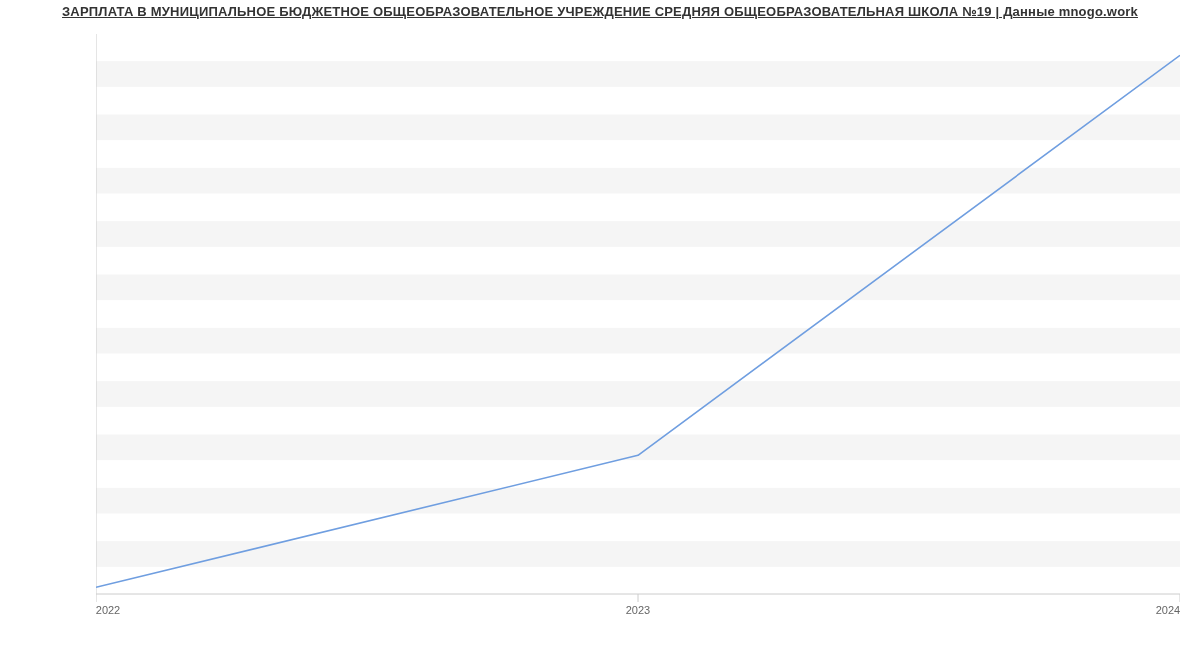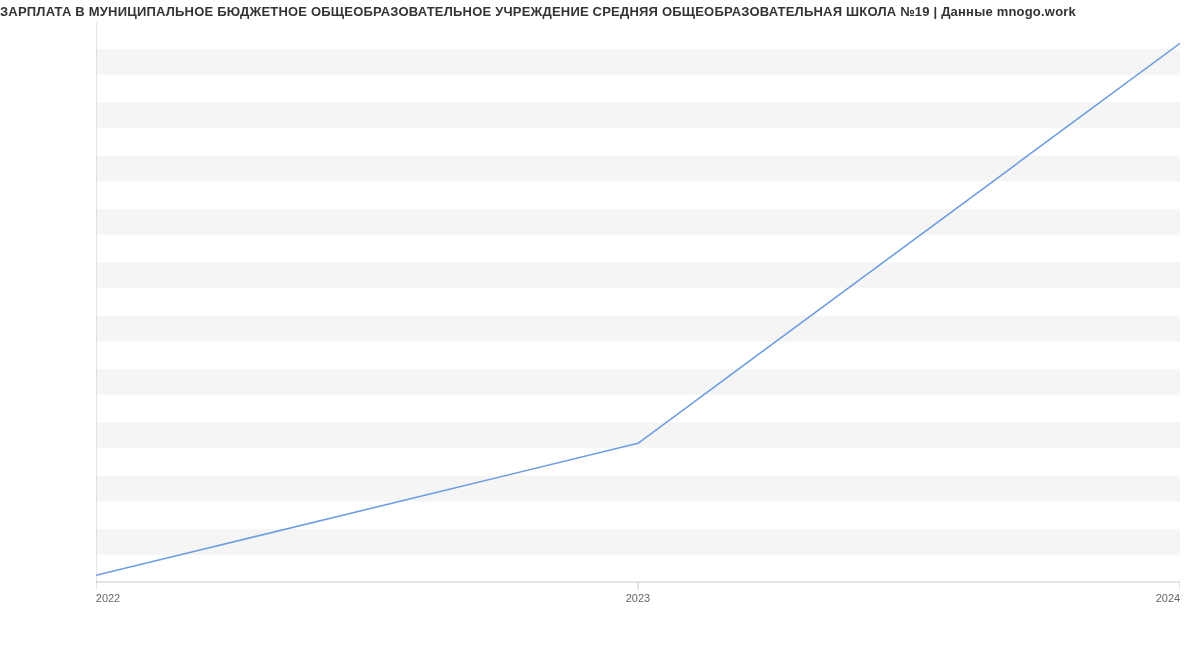--- a/index.html
+++ b/index.html
@@ -14,30 +14,31 @@
   .container {
     position: relative;
     width: 1200px;
     height: 650px;
   }
   .title {
     position: absolute;
     top: 4px;
     left: 0;
     width: 100%;
-    text-align: left;
+    text-align: center;
     font-size: 13px;
     font-weight: 600;
     color: #333333;
     letter-spacing: 0.2px;
+    text-decoration: underline;
   }
   .plot {
     position: absolute;
     left: 96px;
-    top: 22px;
+    top: 34px;
     width: 1084px;
     height: 560px;
     text-align: center;
   }
   .plot svg {
     display: block;
   }
   .y-tick-label {
     font-size: 11px;
     fill: #666666;

